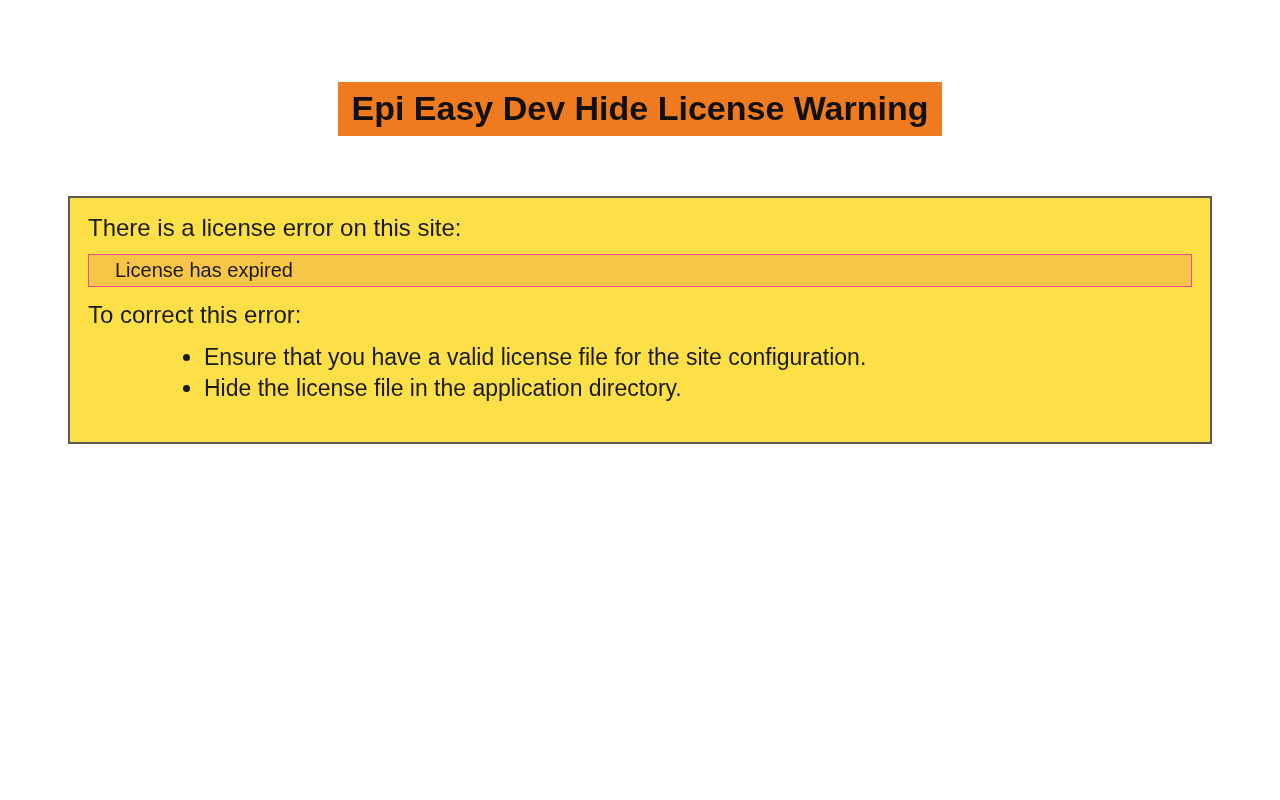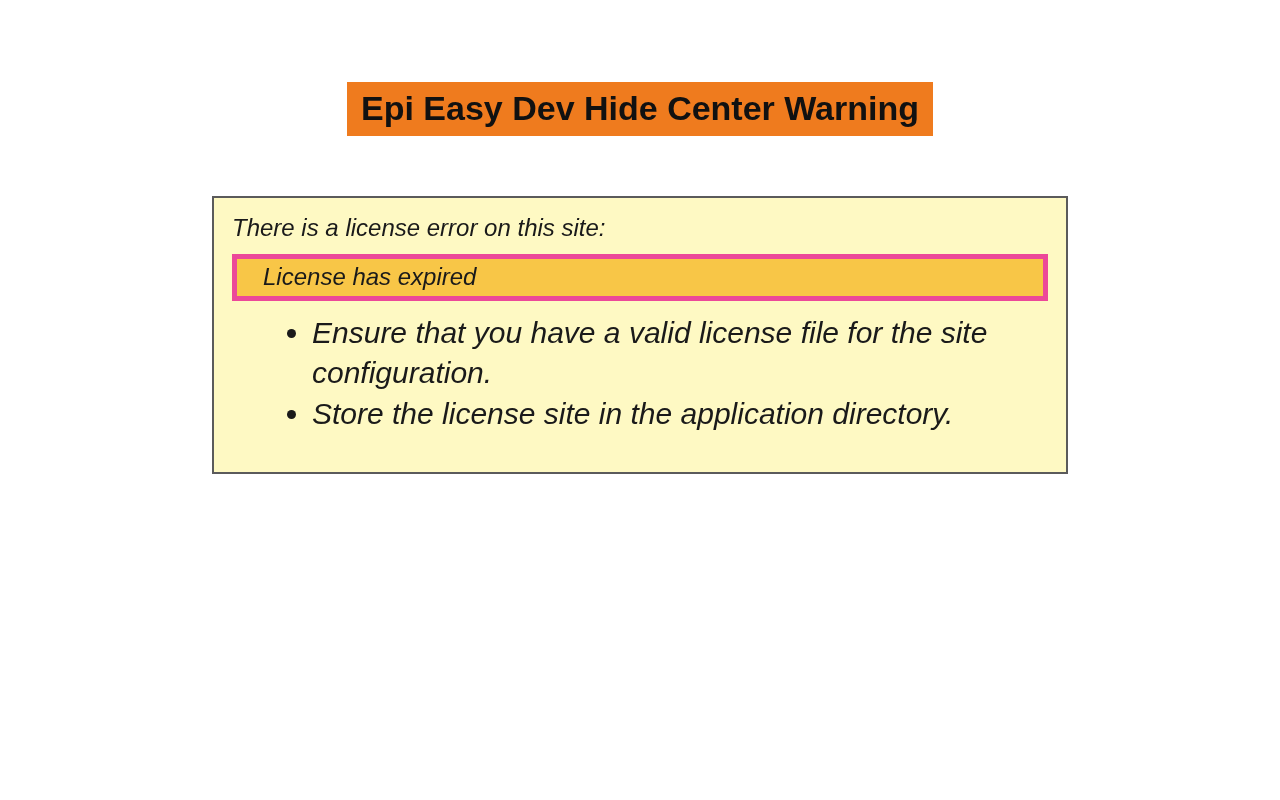--- a/index.html
+++ b/index.html
@@ -22,77 +22,78 @@
       display: inline-block;
       background: #ef7b1e;
       color: #111111;
       font-size: 34px;
       font-weight: 600;
       padding: 4px 14px;
       line-height: 1.35;
     }
     .error-box {
       margin: 60px auto 0 auto;
-      width: 856px;
-      background: #fef9c3;
+      width: 1144px;
+      background: #fde047;
       border: 2px solid #5b5b5b;
       padding: 14px 18px 18px 18px;
       color: #1a1a1a;
       font-size: 24px;
       line-height: 1.35;
-      font-style: italic;
     }
     .error-intro {
       margin-bottom: 10px;
     }
     .error-highlight {
       background: #f8c647;
-      border: 5px solid #ec4899;
+      border: 1px solid #ec4899;
       padding: 2px 0 2px 26px;
       margin-bottom: 12px;
-      font-size: 24px;
+      font-size: 20px;
     }
     .error-expl {
       margin-bottom: 18px;
     }
     .error-correct-label {
       margin-bottom: 10px;
     }
     .error-list {
       list-style: disc;
       padding-left: 80px;
       margin-top: 4px;
       margin-bottom: 20px;
     }
     .error-list li {
-      font-size: 30px;
+      font-size: 23px;
       line-height: 1.35;
+      margin-left: 36px;
     }
     .error-footer {
       font-size: 24px;
     }
     .error-footer a {
       color: #555555;
       text-decoration: underline;
     }
   </style>
 </head>
 <body>
 
 <div class="page-title-wrap">
-  <span class="page-title">Epi Easy Dev Hide Center Warning</span>
+  <span class="page-title">Epi Easy Dev Hide License Warning</span>
 </div>
 
 <div class="error-box">
 
   <div class="error-intro">There is a license error on this site:</div>
 
   <div class="error-highlight">License has expired</div>
 
 
+  <div class="error-correct-label">To correct this error:</div>
 
   <ul class="error-list">
     <li>Ensure that you have a valid license file for the site configuration.</li>
-    <li>Store the license site in the application directory.</li>
+    <li>Hide the license file in the application directory.</li>
   </ul>
 
 
 </div>
 
 </body></html>

